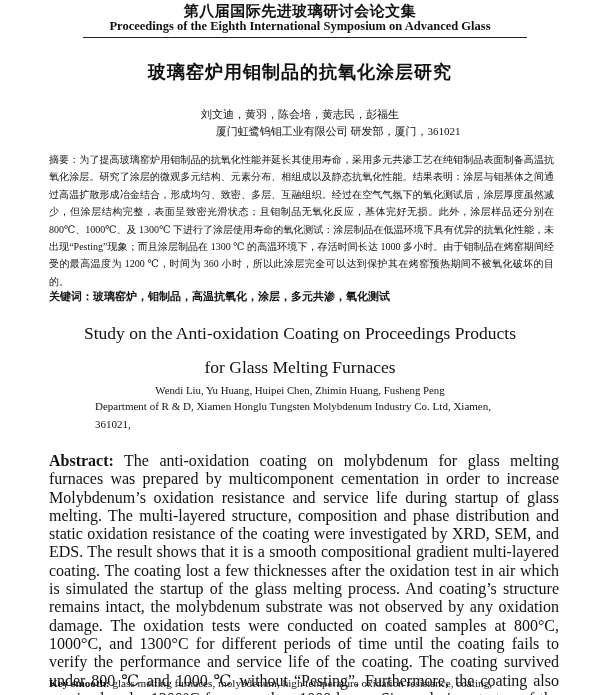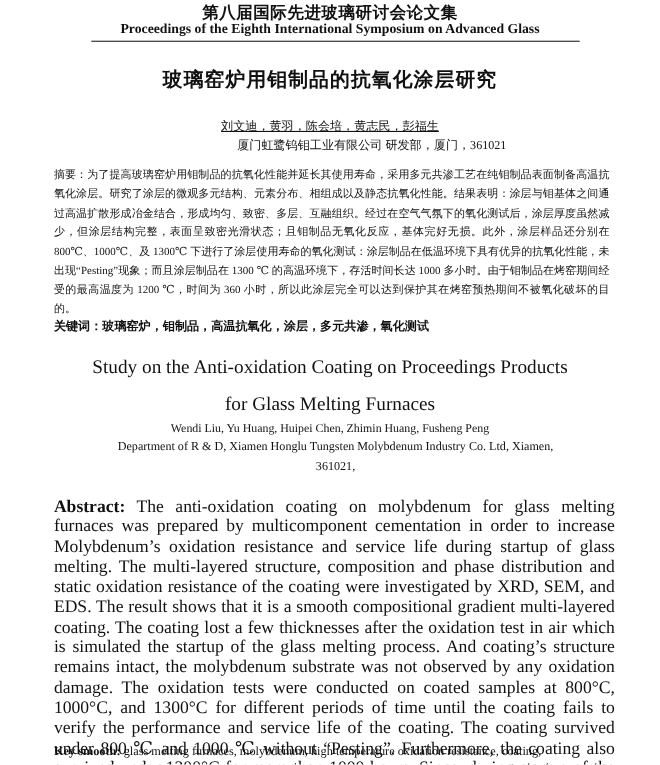--- a/index.html
+++ b/index.html
@@ -6,30 +6,30 @@
   body { width: 600px; height: 695px; overflow: hidden; position: relative; color: #111; }
   .serif { font-family: "Liberation Serif", "DejaVu Serif", serif; }
   .abs { position: absolute; }
   .center { left: 0; width: 600px; text-align: center; }
 
   .hdr-cn { top: 2px; font-size: 15px; font-weight: bold; letter-spacing: 0.5px; }
   .hdr-en { top: 19px; font-size: 12.5px; font-weight: bold; }
   .hdr-rule { top: 37px; left: 83px; width: 444px; height: 0; border-top: 1.5px solid #222; }
 
   .title-cn { top: 60px; font-size: 18px; font-weight: bold; letter-spacing: 1px; }
-  .authors-cn { top: 107px; font-size: 11px; text-decoration: underline; }
+  .authors-cn { top: 107px; font-size: 11px; }
   .affil-cn { top: 124px; font-size: 11px; margin-left: 38px; }
 
   .abs-cn { top: 151px; left: 49px; width: 505px; font-size: 10px; line-height: 17.4px; text-align: justify; }
   .kw-cn { top: 289px; left: 49px; width: 505px; font-size: 11px; font-weight: bold; }
 
   .title-en1 { top: 323px; font-size: 17.5px; }
   .title-en2 { top: 357px; font-size: 17.5px; }
   .authors-en { top: 384px; font-size: 10.8px; text-align: center; }
-  .affil-en { top: 397px; left: 95px; width: 420px; text-align: center; font-size: 11px; line-height: 18px; }
+  .affil-en { top: 397px; left: 95px; width: 420px; text-align: left; font-size: 11px; line-height: 18px; }
 
   .abs-en { top: 452px; left: 49px; width: 510px; font-size: 16px; line-height: 18.3px; text-align: justify; }
   .abs-en b { font-weight: bold; }
   .kw-en { top: 677px; left: 49px; width: 510px; font-size: 11.2px; text-align: justify; }
 </style>
 </head>
 <body>
 
 <div class="abs center serif hdr-cn">第八届国际先进玻璃研讨会论文集</div>
 <div class="abs center serif hdr-en">Proceedings of the Eighth International Symposium on Advanced Glass</div>

